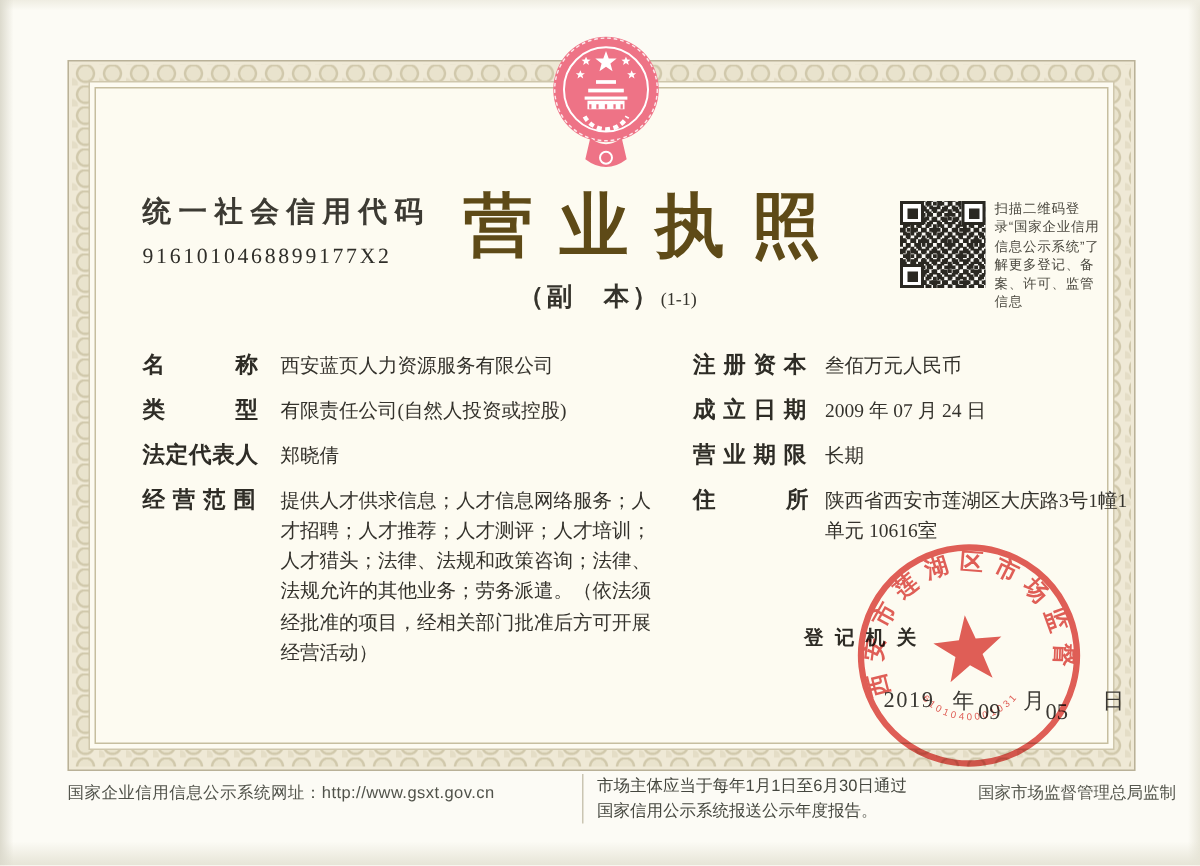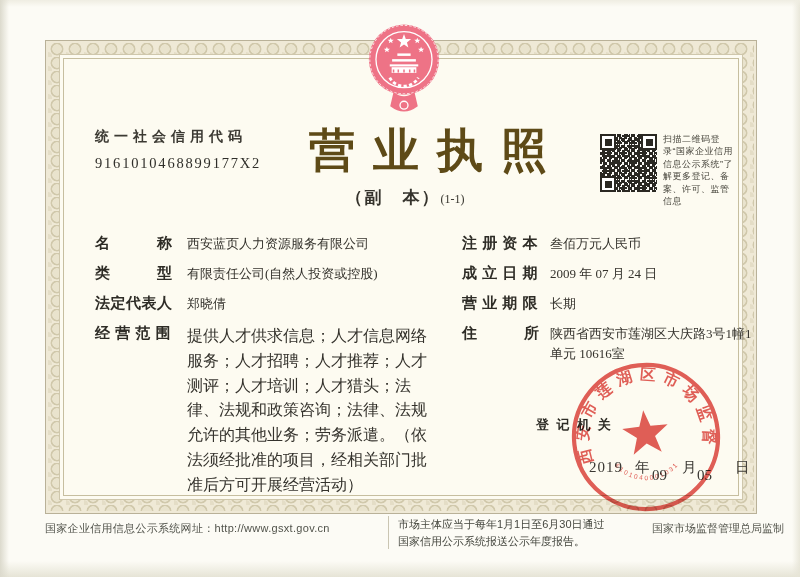--- a/index.html
+++ b/index.html
@@ -25,21 +25,21 @@
     background-image:
       radial-gradient(circle at 9px 6px,#e9e3cd 4.5px,#d2caad 5px,#cfc7aa 6px,rgba(0,0,0,0) 6.8px),
       radial-gradient(circle at 0px 13px,#e4ddc6 3.5px,rgba(0,0,0,0) 4.5px);
     background-size:18px 14px,18px 14px;}
   .frame .inner{position:absolute;inset:17px;background:var(--paper);
     border:1px solid #c6be9f;box-shadow:0 0 0 3px var(--paper),0 0 0 4px #cfc7ac;}
   
   .emblem{position:absolute;left:366px;top:21px;width:76px;height:100px;z-index:5;}
   
   .credit{position:absolute;left:95px;top:128px;}
-  .credit .lbl{font-size:14px;font-weight:700;letter-spacing:5px;color:#3c3a33;}
+  .credit .lbl{font-size:19px;font-weight:700;letter-spacing:5px;color:#3c3a33;}
   .credit .val{margin-top:9px;font-family:"Liberation Serif",serif;font-size:14.5px;letter-spacing:1.8px;color:#2f2e29;}
   .title{position:absolute;left:245px;top:120px;width:320px;text-align:right;
     font-size:46px;font-weight:700;letter-spacing:18px;text-indent:18px;
     color:var(--title_gold);}
   .subtitle{position:absolute;left:245px;top:186px;width:320px;text-align:center;color:#35332c;}
   .subtitle .main{font-size:17px;font-weight:600;letter-spacing:2px;}
   .subtitle .copy{font-size:12px;font-family:"Liberation Serif",serif;}
   
   .qr{position:absolute;left:600px;top:134px;width:57px;height:58px;background:#fbfaf6;
     background-image:
@@ -133,21 +133,21 @@
   <div class="row colL r1">
     <div class="lbl">名　　　称</div>
     <div class="val">西安蓝页人力资源服务有限公司</div>
   </div>
   <div class="row colL r3">
     <div class="lbl">法定代表人</div>
     <div class="val">郑晓倩</div>
   </div>
   <div class="row colL r4">
     <div class="lbl">经 营 范 围</div>
-    <div class="val" style="font-size:16px">提供人才供求信息；人才信息网络服务；人才招聘；人才推荐；人才测评；人才培训；人才猎头；法律、法规和政策咨询；法律、法规允许的其他业务；劳务派遣。（依法须经批准的项目，经相关部门批准后方可开展经营活动）</div>
+    <div class="val" style="font-size:13px">提供人才供求信息；人才信息网络服务；人才招聘；人才推荐；人才测评；人才培训；人才猎头；法律、法规和政策咨询；法律、法规允许的其他业务；劳务派遣。（依法须经批准的项目，经相关部门批准后方可开展经营活动）</div>
   </div>
 
   <div class="row colR r1">
     <div class="lbl">注 册 资 本</div>
     <div class="val">叁佰万元人民币</div>
   </div>
   <div class="row colR r2">
     <div class="lbl">成 立 日 期</div>
     <div class="val">2009 年 07 月 24 日</div>
   </div>

